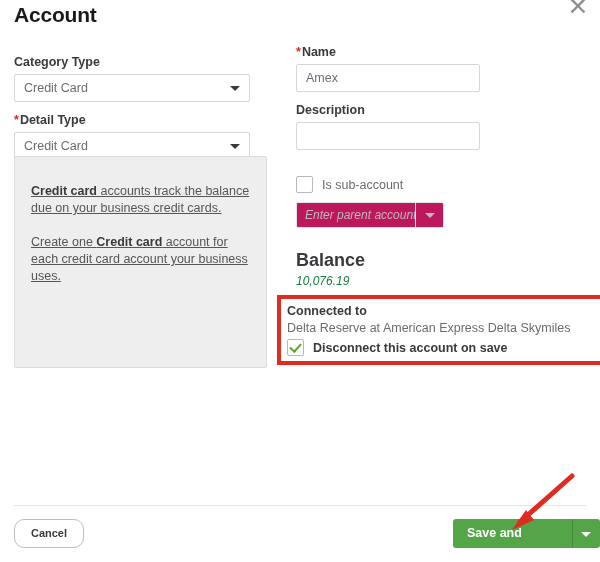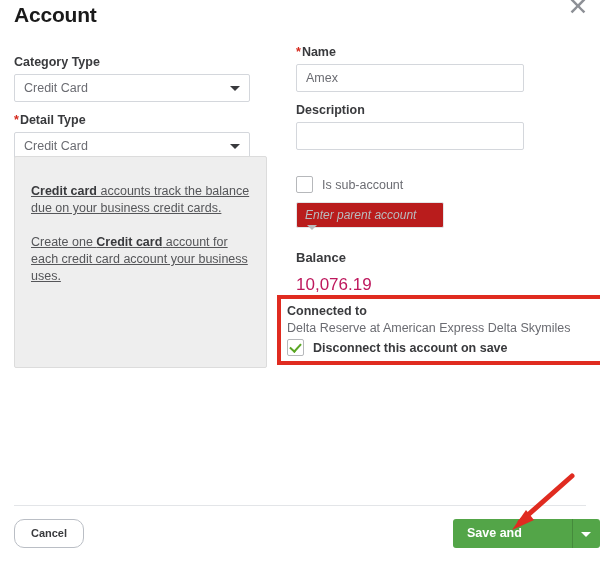--- a/index.html
+++ b/index.html
@@ -88,21 +88,21 @@
     background: #ffffff;
     border-radius: 2px;
     position: relative;
     font-size: 12.5px;
     color: #6b6c72;
     line-height: 26px;
     padding: 0 22px 0 9px;
     overflow: hidden;
     white-space: nowrap;
   }
-  .text-box { width: 228px; padding-right: 9px; }
+  .text-box { width: 184px; padding-right: 9px; }
 
   .caret {
     position: absolute;
     right: 9px;
     top: 50%;
     margin-top: -2px;
     width: 0;
     height: 0;
     border-left: 5px solid transparent;
     border-right: 5px solid transparent;
@@ -159,25 +159,24 @@
   }
   .cb-label { font-size: 12.5px; color: #6b6c72; }
 
   
   .parent-wrap {
     margin-top: 9px;
     box-sizing: border-box;
     width: 148px;
     height: 26px;
     border: 1px solid #e3e5e8;
-    background: #b91c1c;
+    background: #be185d;
     border-radius: 2px;
     display: flex;
     align-items: stretch;
-    flex-direction: column;
   }
   .parent-input {
     flex: 1;
     font-size: 12px;
     font-style: italic;
     color: #b9bbbe;
     line-height: 24px;
     padding-left: 8px;
     overflow: hidden;
     white-space: nowrap;
@@ -188,26 +187,26 @@
     position: relative;
   }
   .parent-btn .caret {
     border-top-color: #b9bbbe;
     right: 8px;
   }
 
   
   .balance-block { margin-top: 22px; }
   .balance-title {
-    font-size: 13px;
-    font-weight: bold;
-    color: #393a3d;
-    margin-bottom: 10px;
-  }
-  .balance-value { font-size: 17px; color: #be185d; }
+    font-size: 18px;
+    font-weight: bold;
+    color: #393a3d;
+    margin-bottom: 3px;
+  }
+  .balance-value { font-size: 12px; color: #15803d; font-style: italic; }
 
   
   .connected-highlight {
     position: absolute;
     left: 277px;
     top: 295px;
     width: 332px;
     height: 70px;
     box-sizing: border-box;
     border: 4px solid #e02b20;

